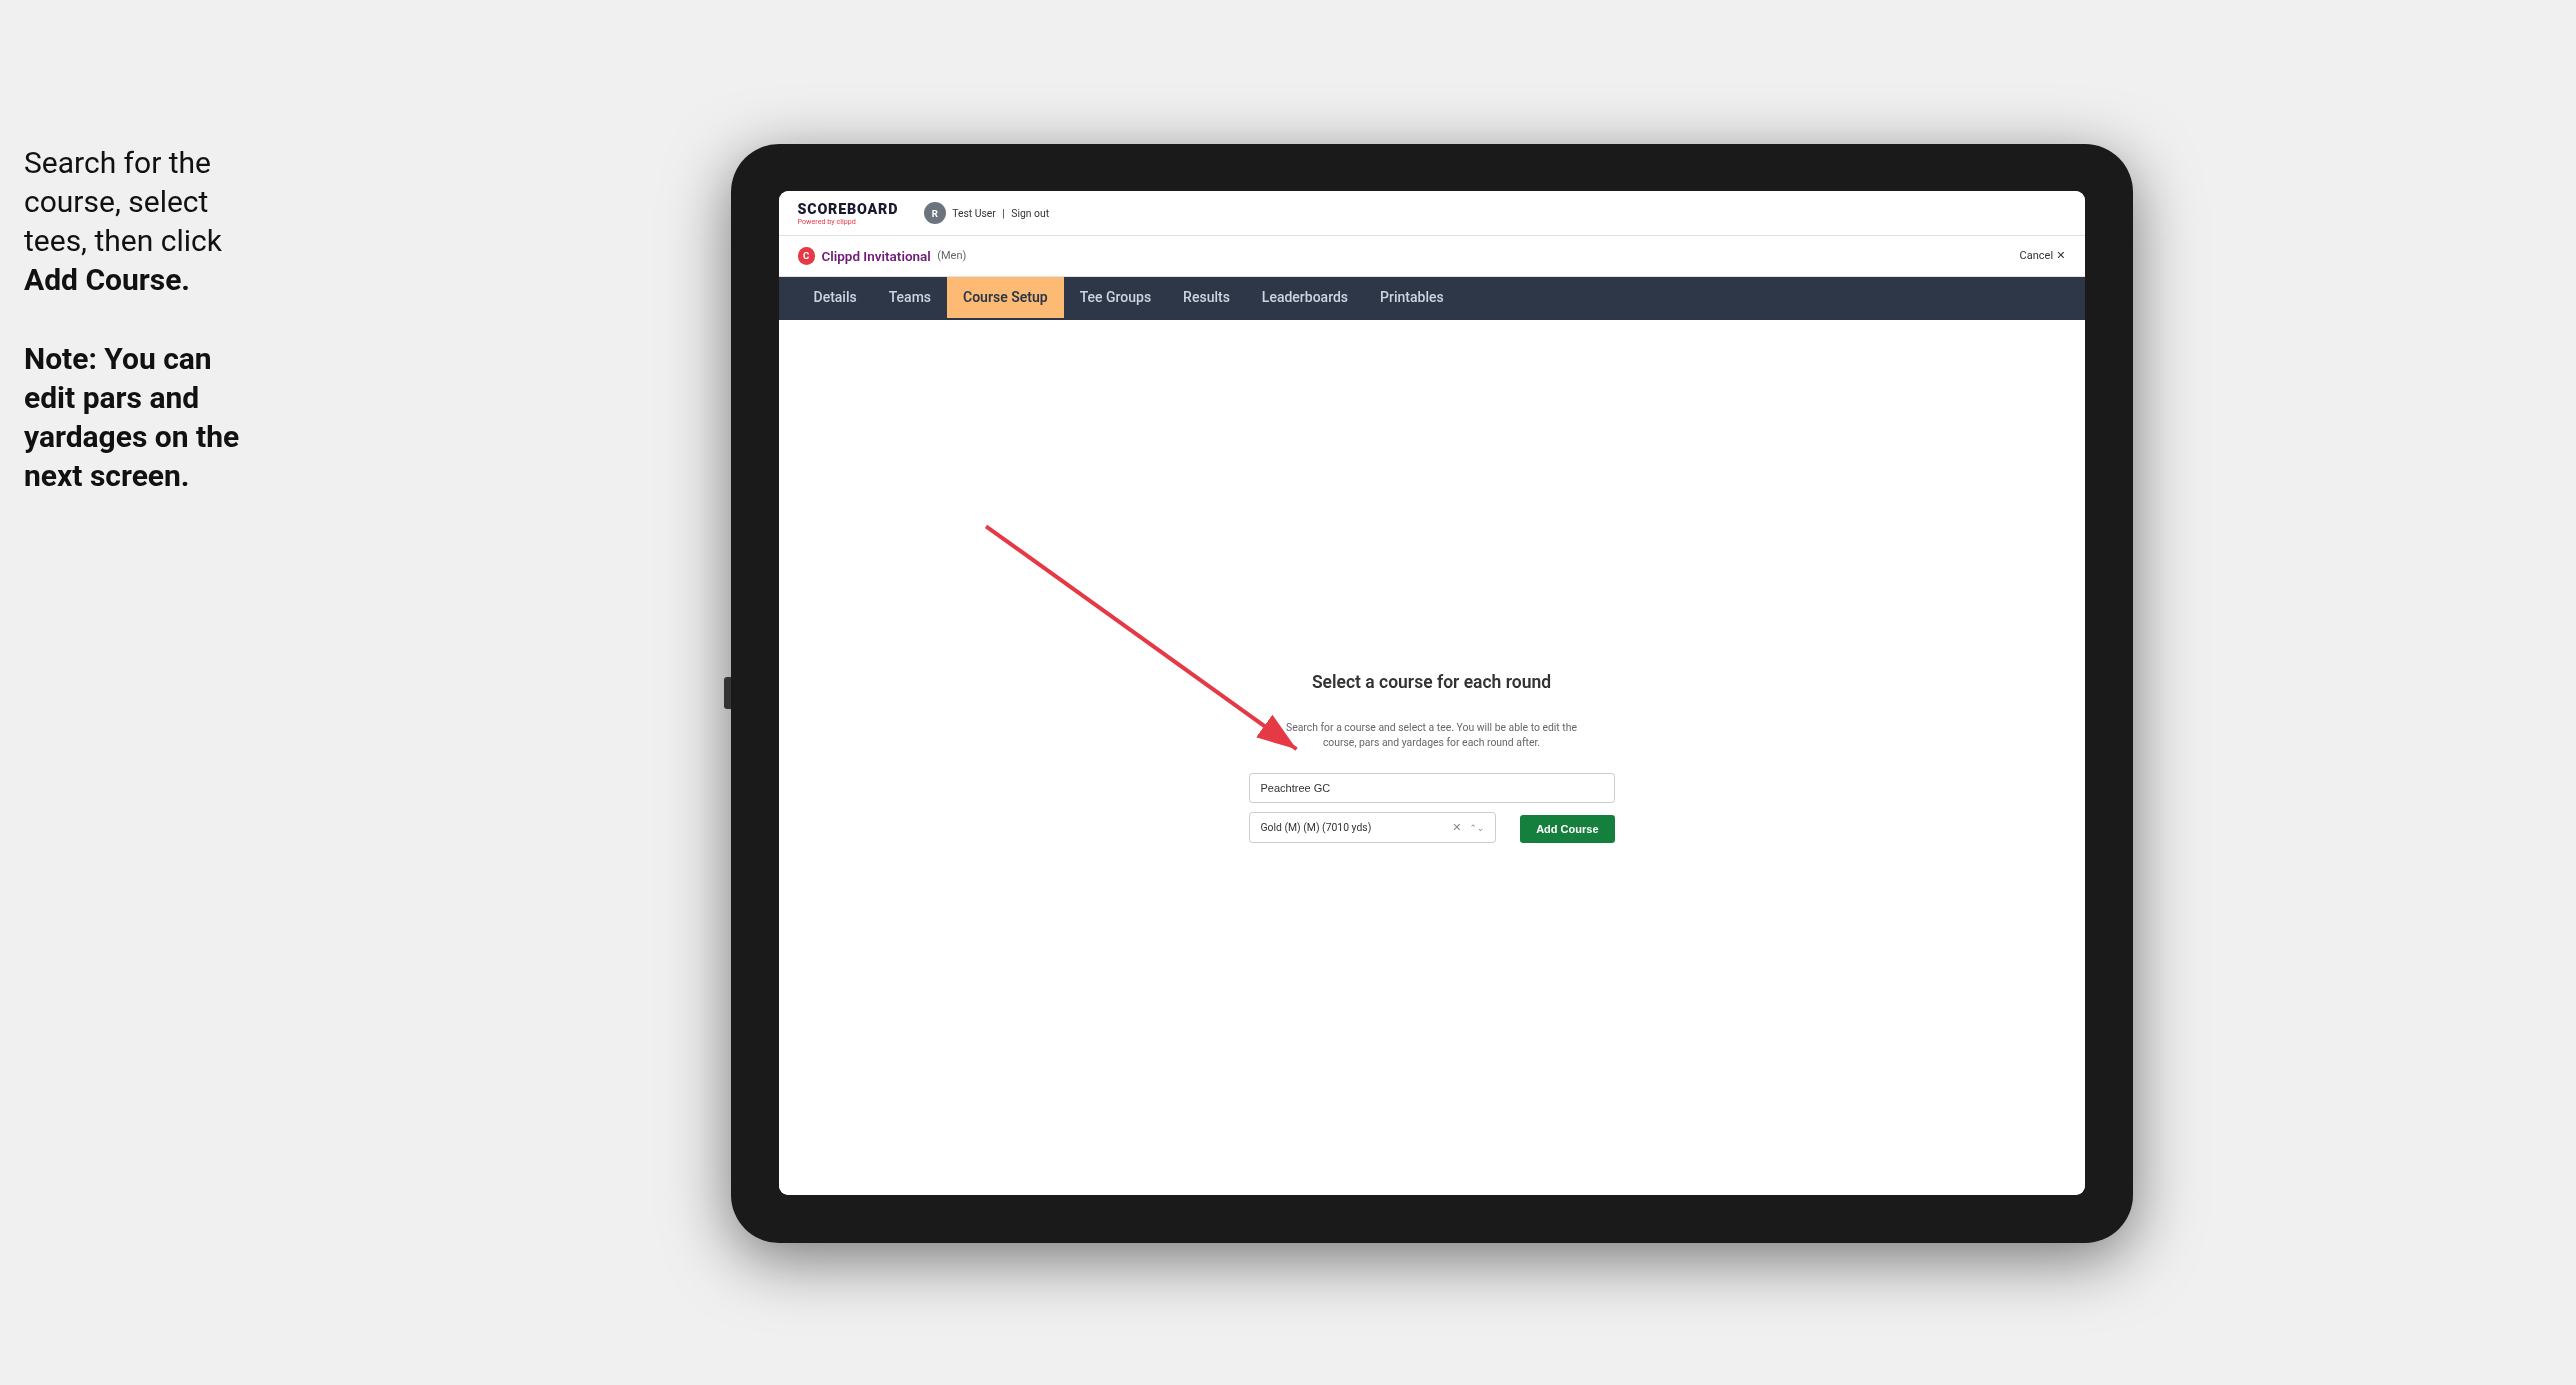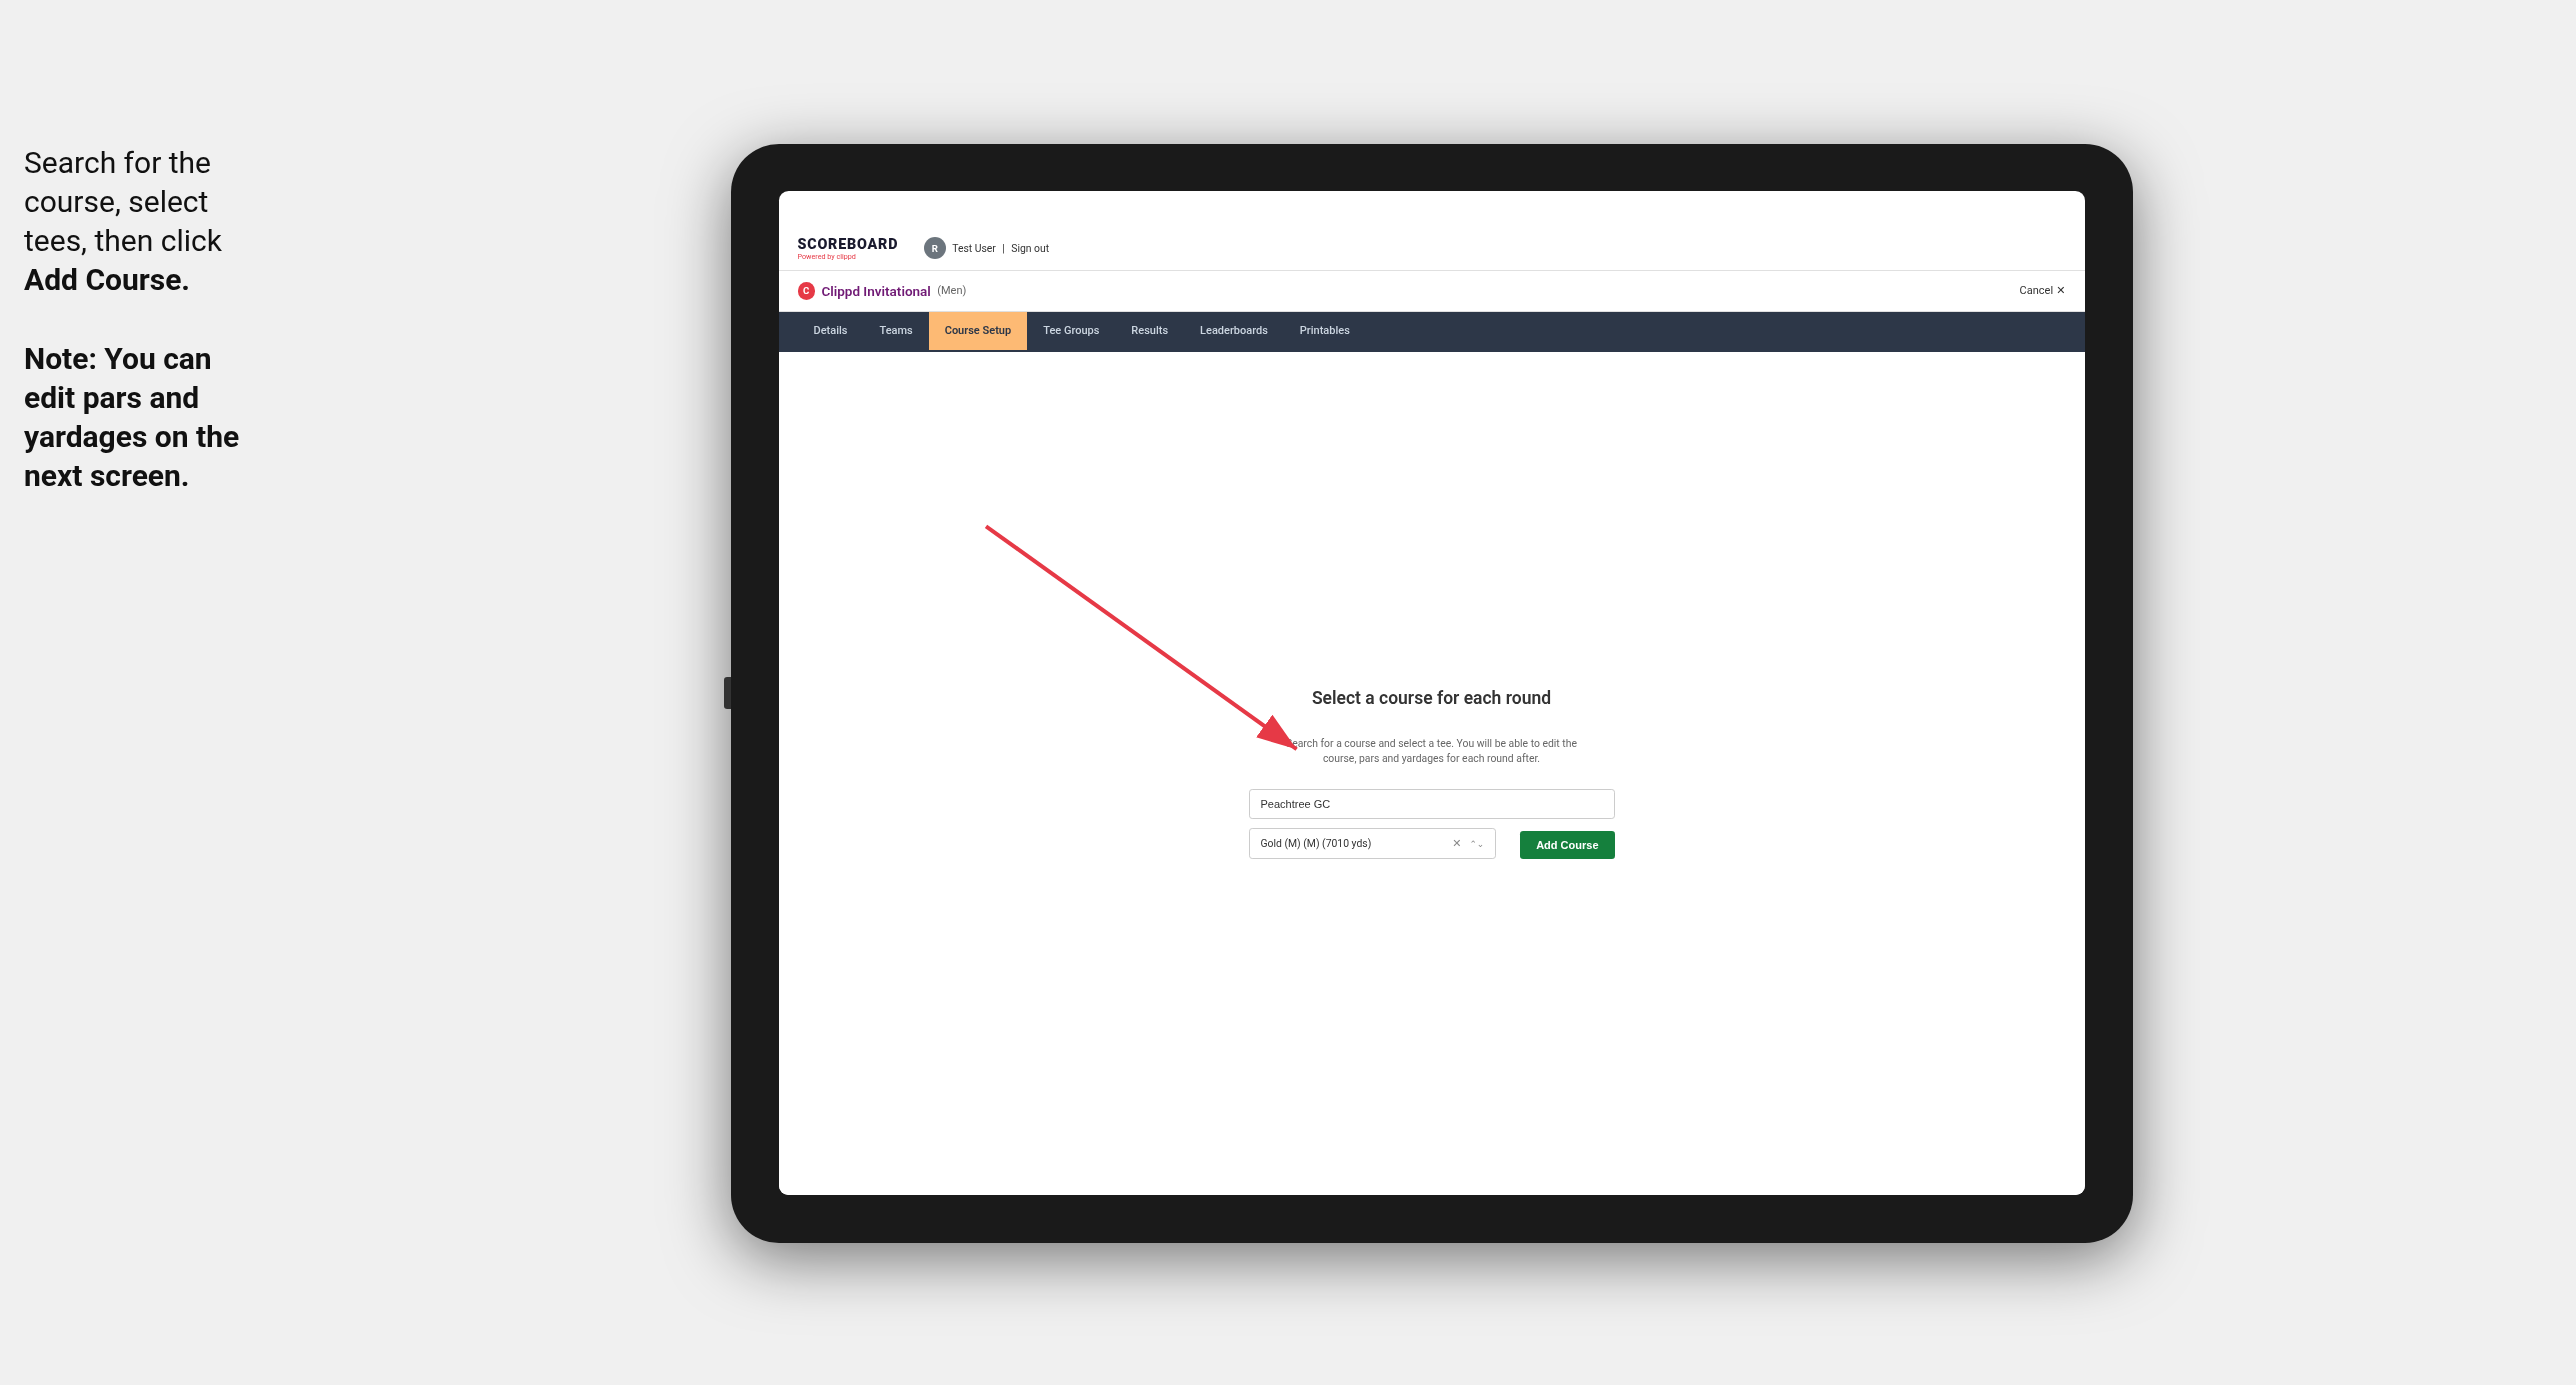--- a/index.html
+++ b/index.html
@@ -58,21 +58,20 @@
 
     
     .top-nav {
       background: #fff;
       border-bottom: 0.8px solid #e0e0e0;
       display: flex;
       align-items: center;
       padding: 0 19px;
       height: 45px;
       flex-shrink: 0;
-      margin-top: 35px;
     }
 
     .logo-area {
       display: flex;
       flex-direction: column;
       margin-right: 25.5px;
     }
 
     .logo-title {
       font-size: 14.3px;
@@ -185,21 +184,21 @@
     
     .tab-bar {
       background: #2d3748;
       display: flex;
       padding: 0 19px;
       flex-shrink: 0;
     }
 
     .tab-item {
       padding: 12.7px 16px;
-      font-size: 11px;
+      font-size: 14px;
       color: #cbd5e0;
       cursor: pointer;
       font-weight: 500;
       border-bottom: 2.4px solid transparent;
       white-space: nowrap;
     }
 
     .tab-item.active {
       color: #fff;
       background: #fdba74;

